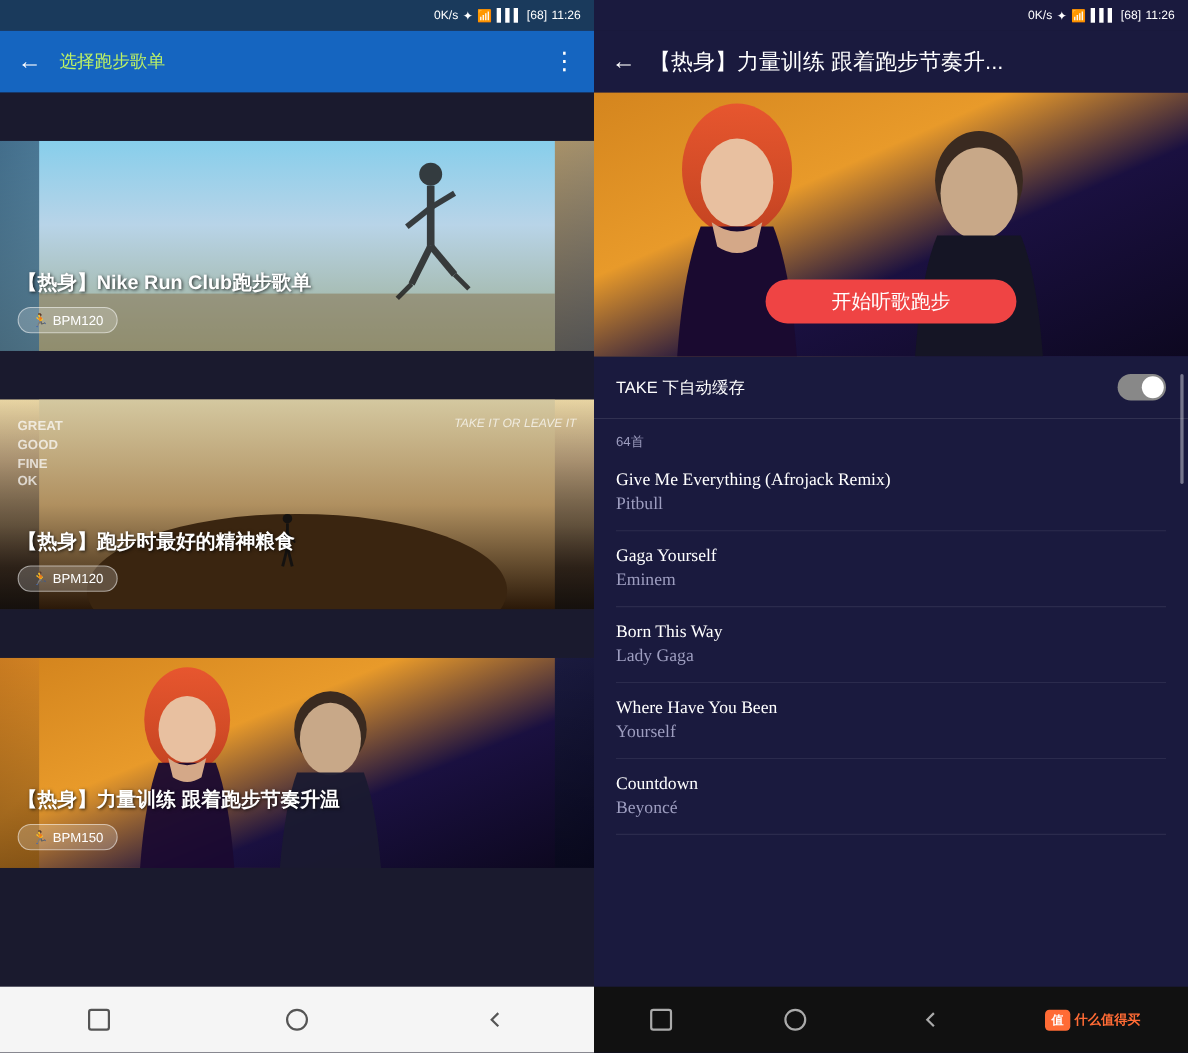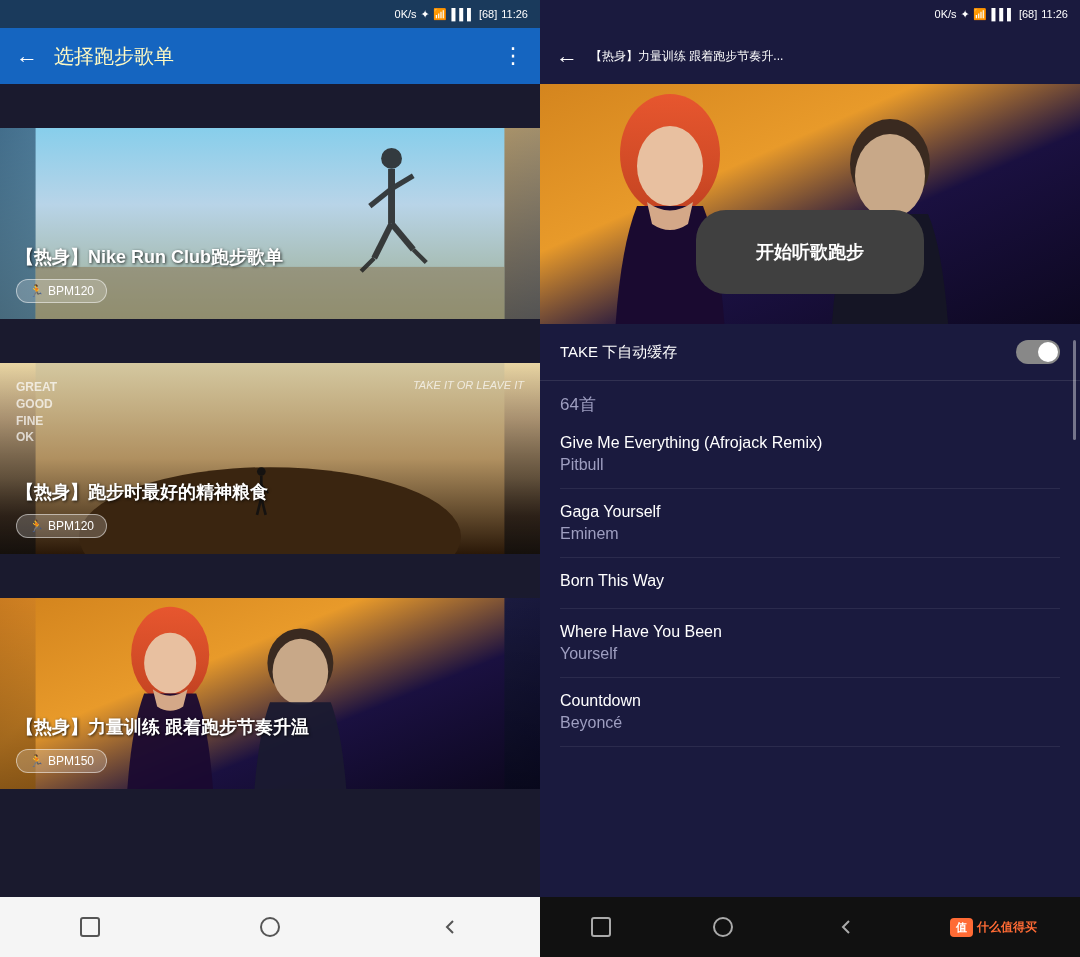--- a/index.html
+++ b/index.html
@@ -37,22 +37,22 @@
       height: 56px;
       background: #1565c0;
       display: flex;
       align-items: center;
       padding: 0 16px;
       gap: 16px;
     }
 
     .top-nav-title {
       flex: 1;
-      color: #fef9c3;
-      font-size: 20px;
+      color: #bef264;
+      font-size: 16px;
       font-weight: 500;
       font-family: Liberation Serif, serif;
     }
 
     .back-arrow {
       color: #fff;
       font-size: 22px;
       cursor: pointer;
     }
 
@@ -217,21 +217,21 @@
       background: #1a1a3e;
       display: flex;
       align-items: center;
       padding: 0 16px;
       gap: 12px;
     }
 
     .right-top-nav-title {
       flex: 1;
       color: #fff;
-      font-size: 12px;
+      font-size: 20px;
       font-weight: 500;
       overflow: hidden;
       text-overflow: ellipsis;
       white-space: nowrap;
     }
 
     .hero-section {
       position: relative;
       height: 240px;
       overflow: hidden;
@@ -242,27 +242,27 @@
       height: 100%;
       background: linear-gradient(135deg, #c97b20 0%, #e8952a 25%, #d4821e 45%, #2a1a4e 70%, #1a0d3e 100%);
       position: relative;
     }
 
     .hero-start-btn {
       position: absolute;
       bottom: 30px;
       left: 50%;
       transform: translateX(-50%);
-      background: #404040;
+      background: #ef4444;
       color: #fff;
       border: none;
       border-radius: 30px;
-      padding: 30px 60px;
+      padding: 8px 60px;
       font-size: 18px;
-      font-weight: bold;
+      font-weight: normal;
       cursor: pointer;
       white-space: nowrap;
       z-index: 10;
     }
 
     .wlan-row {
       display: flex;
       align-items: center;
       padding: 16px 20px;
       border-bottom: 1px solid rgba(255,255,255,0.1);
@@ -289,27 +289,28 @@
       top: 2px;
       width: 20px;
       height: 20px;
       background: #fff;
       border-radius: 50%;
     }
 
     .song-count {
       padding: 12px 20px 4px;
       color: #9e9ec0;
-      font-size: 17px;
+      font-size: 12px;
     }
 
     .song-list {
       flex: 1;
       overflow-y: auto;
       padding: 0 20px;
+      font-family: Liberation Serif, serif;
     }
 
     .song-item {
       padding: 14px 0;
       border-bottom: 1px solid rgba(255,255,255,0.08);
       cursor: pointer;
     }
 
     .song-title {
       color: #fff;
@@ -595,20 +596,21 @@
       <div class="song-artist">Pitbull</div>
     </div>
 
     <div class="song-item">
       <div class="song-title">Gaga Yourself</div>
       <div class="song-artist">Eminem</div>
     </div>
 
     <div class="song-item">
       <div class="song-title">Born This Way</div>
+      <div class="song-artist">Lady Gaga</div>
     </div>
 
     <div class="song-item">
       <div class="song-title">Where Have You Been</div>
       <div class="song-artist">Yourself</div>
     </div>
 
     <div class="song-item">
       <div class="song-title">Countdown</div>
       <div class="song-artist">Beyoncé</div>

